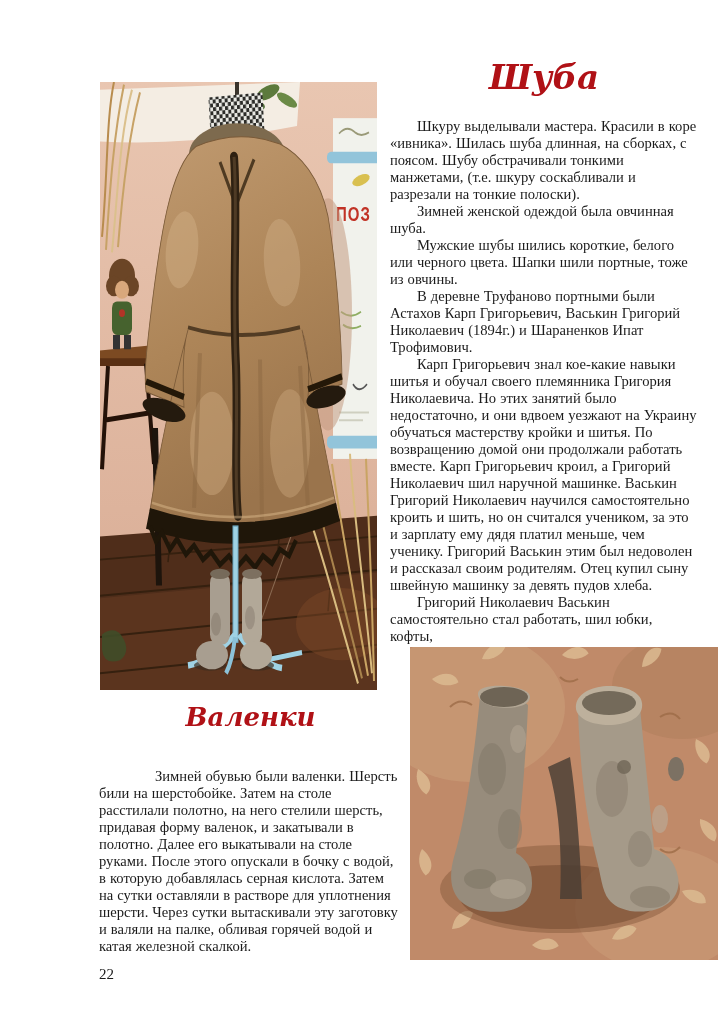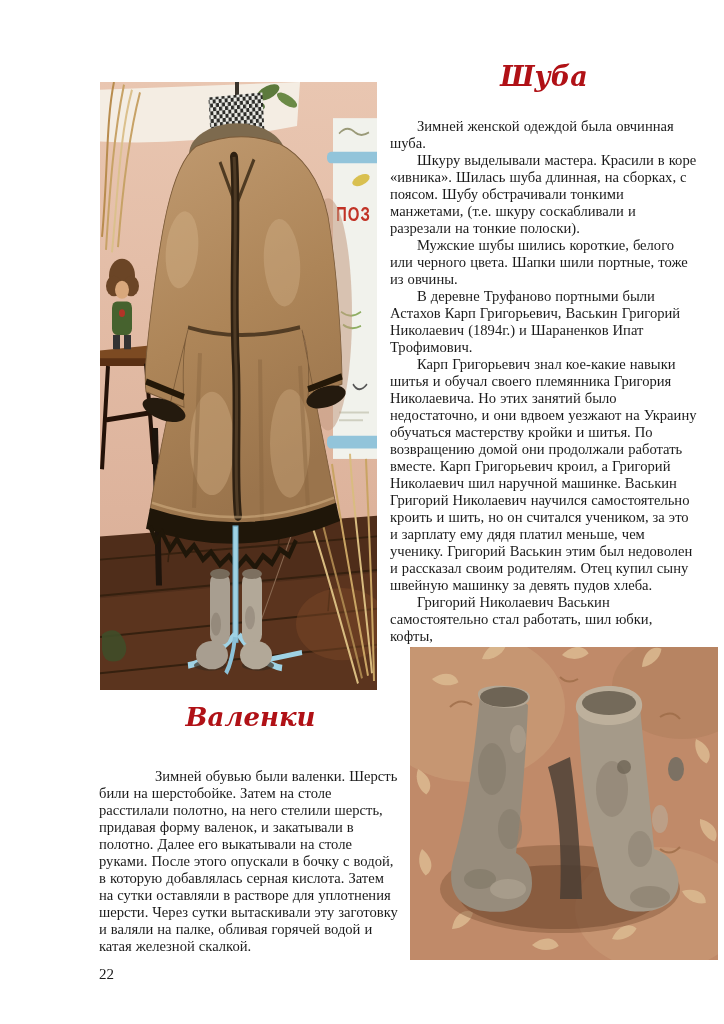--- a/index.html
+++ b/index.html
@@ -37,21 +37,21 @@
   }
   .photo svg{display:block;width:100%;height:100%;}
   h1.sec-title, h2.sec-title{
     font-family:"DejaVu Serif","Liberation Serif",serif;
     font-style:italic;
     font-weight:bold;
     color:var(--red);
     text-align:center;
   }
   h1.sec-title{
-    font-size:27px;line-height:30px;
+    font-size:34px;line-height:30px;
     margin:0 0 26px 0;
   }
   h2.sec-title{
     font-size:26px;line-height:30px;
     margin:38px 0 4px 0;
   }
   p{margin:0;}
   p.indent{text-indent:27px;}
   p.big-indent{text-indent:56px;margin-top:36px;}
   .page-number{
@@ -209,22 +209,22 @@
           <rect x="142" y="380" width="20" height="56" rx="8" fill="#b2a898"></rect>
           <ellipse cx="156" cy="444" rx="16" ry="11" fill="#b2a898"></ellipse>
           <ellipse cx="152" cy="381" rx="10" ry="4" fill="#7d7060"></ellipse>
           <ellipse cx="116" cy="420" rx="5" ry="9" fill="#8d8274" opacity="0.7"></ellipse>
           <ellipse cx="150" cy="415" rx="5" ry="9" fill="#8d8274" opacity="0.6"></ellipse>
         </g>
       </svg>
     </div>
 
     <h1 class="sec-title">Шуба</h1>
+    <p class="indent">Шкуру выделывали мастера. Красили в коре «ивника». Шилась шуба длинная, на сборках, с поясом. Шубу обстрачивали тонкими манжетами, (т.е. шкуру соскабливали и разрезали на тонкие полоски).</p>
     <p class="indent">Зимней женской одеждой была овчинная шуба.</p>
-    <p class="indent">Шкуру выделывали мастера. Красили в коре «ивника». Шилась шуба длинная, на сборках, с поясом. Шубу обстрачивали тонкими манжетами, (т.е. шкуру соскабливали и разрезали на тонкие полоски).</p>
     <p class="indent">Мужские шубы шились короткие, белого или черного цвета. Шапки шили портные, тоже из овчины.</p>
     <p class="indent">В деревне Труфаново портными были Астахов Карп Григорьевич,  Васькин Григорий Николаевич (1894г.) и Шараненков Ипат Трофимович.</p>
     <p class="indent">Карп Григорьевич знал кое-какие навыки шитья и обучал своего племянника Григория Николаевича. Но этих занятий было недостаточно, и они вдвоем уезжают на Украину обучаться мастерству кройки и шитья. По возвращению домой они продолжали работать вместе. Карп Григорьевич кроил, а Григорий Николаевич шил наручной машинке. Васькин Григорий Николаевич научился самостоятельно кроить и шить, но он считался учеником, за это и зарплату ему дядя платил меньше, чем ученику. Григорий Васькин этим был недоволен и рассказал своим родителям. Отец купил сыну швейную машинку за девять пудов хлеба.</p>
     <p class="indent">Григорий Николаевич Васькин самостоятельно стал работать, шил юбки, кофты,</p>
 
     <div class="photo photo-boots">
       <svg viewBox="0 0 308 313" preserveAspectRatio="none">
         <rect width="308" height="313" fill="#c08a69"></rect>
         <ellipse cx="60" cy="60" rx="95" ry="75" fill="#cfa37e" opacity="0.45"></ellipse>
         <ellipse cx="250" cy="262" rx="85" ry="62" fill="#cfa37e" opacity="0.4"></ellipse>

